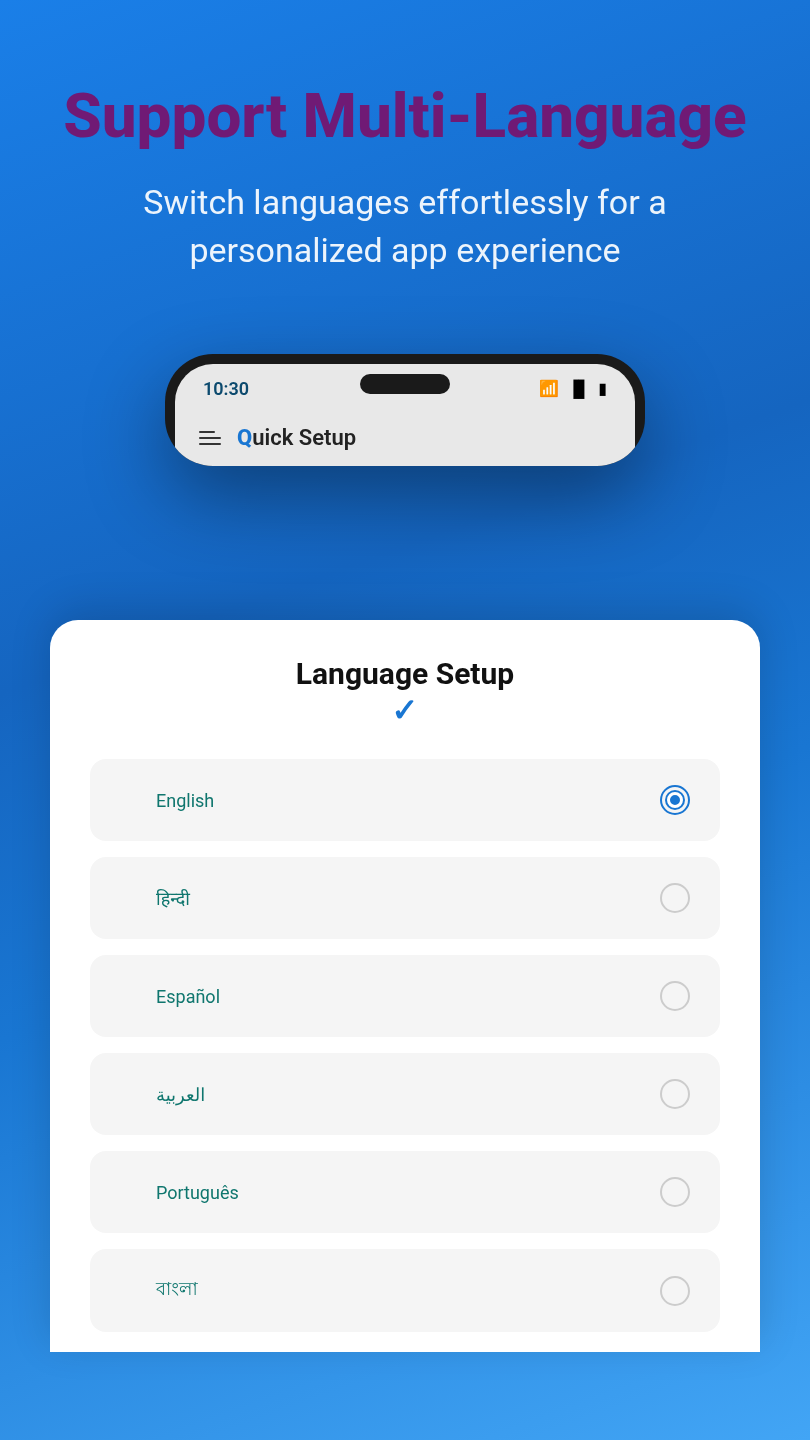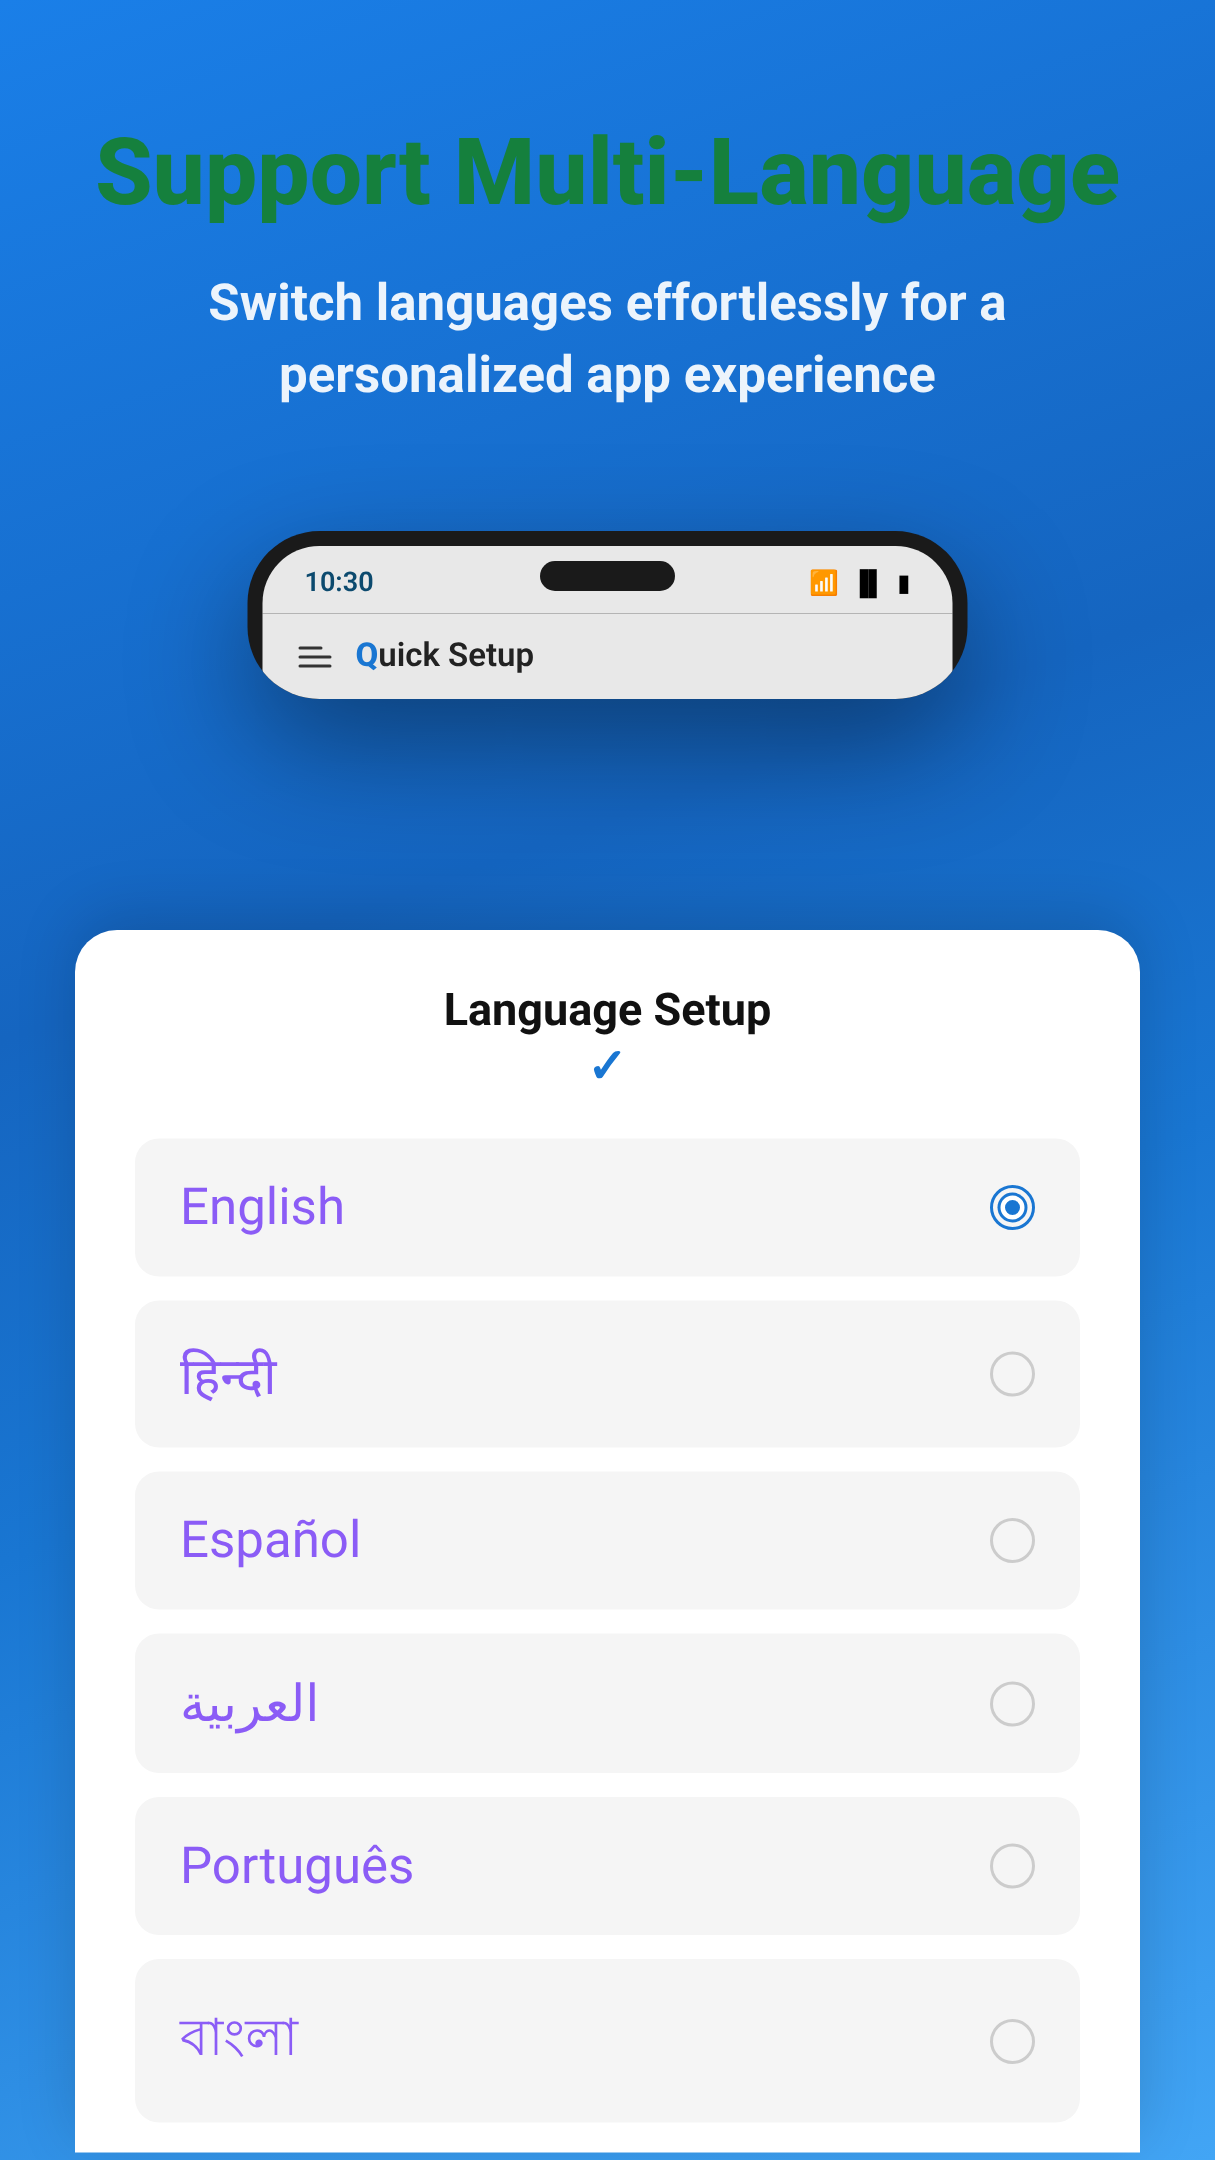--- a/index.html
+++ b/index.html
@@ -19,28 +19,28 @@
 
     .header-section {
       padding: 80px 60px 40px 60px;
       text-align: center;
       color: white;
     }
 
     .main-title {
       font-size: 62px;
       font-weight: 800;
-      color: #15803d;
+      color: #701a75;
       line-height: 1.15;
       margin-bottom: 28px;
     }
 
     .subtitle {
       font-size: 34px;
-      font-weight: 700;
+      font-weight: 400;
       color: rgba(255,255,255,0.92);
       line-height: 1.4;
     }
 
     .phone-container {
       display: flex;
       justify-content: center;
       margin-top: 40px;
       position: relative;
     }
@@ -171,23 +171,24 @@
       display: flex;
       justify-content: space-between;
       align-items: center;
       padding: 26px 30px;
       background: #f5f5f5;
       border-radius: 16px;
       cursor: pointer;
     }
 
     .language-name {
-      font-size: 34px;
-      color: #8b5cf6;
+      font-size: 18px;
+      color: #0f766e;
       font-weight: 400;
+      margin-left: 36px;
     }
 
     .radio-button {
       width: 30px;
       height: 30px;
       border-radius: 50%;
       border: 2px solid #ccc;
       display: flex;
       align-items: center;
       justify-content: center;

